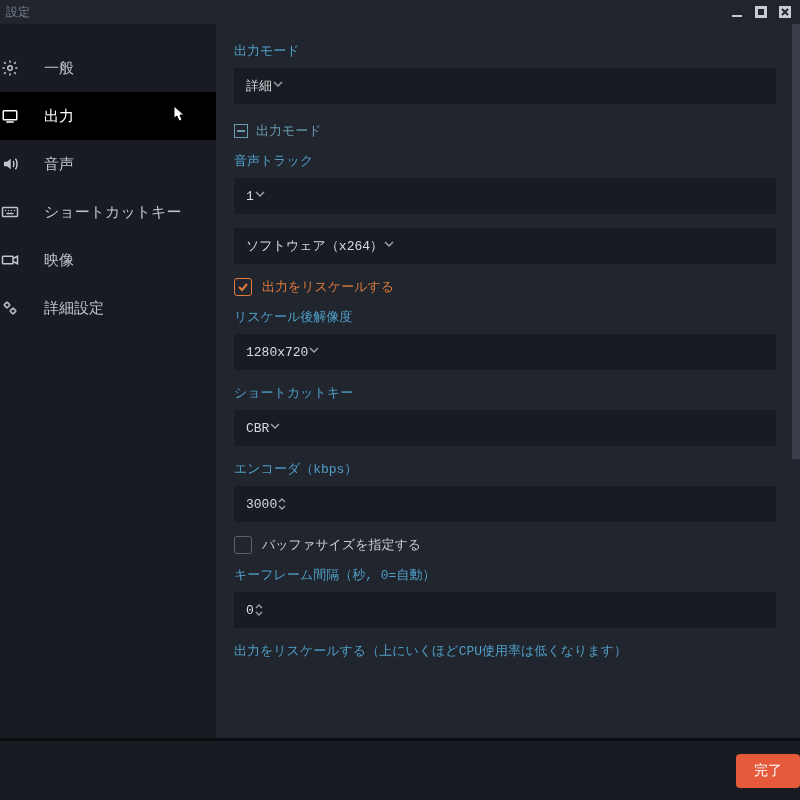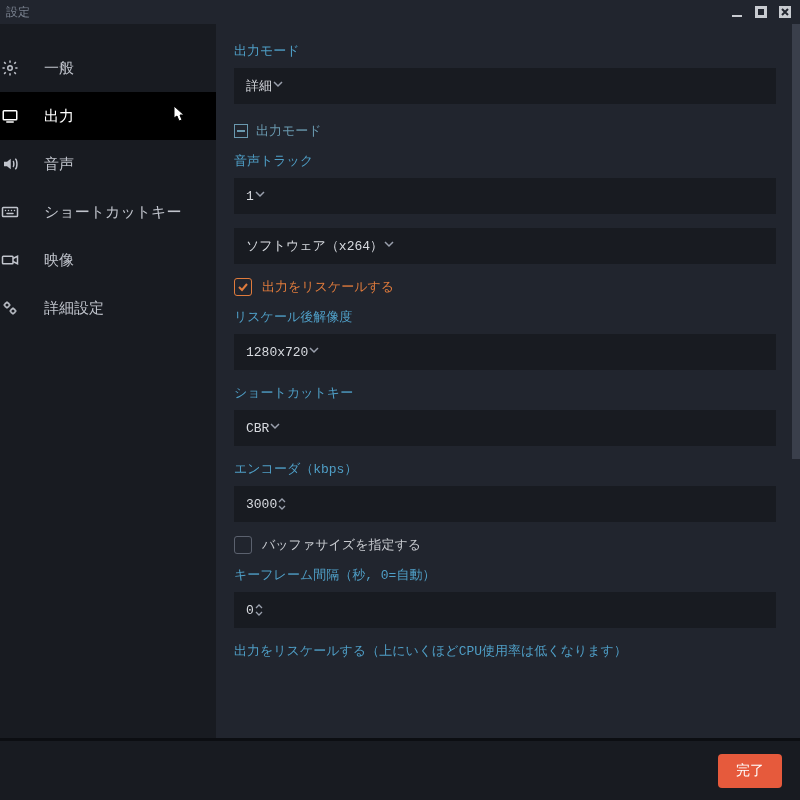--- a/index.html
+++ b/index.html
@@ -128,21 +128,20 @@
   .checkbox.checked {
     border-color:#e07b3c;
   }
   .checkbox.checked svg { stroke:#e07b3c; fill:none; }
 
   .footer {
     position:absolute; left:0; right:0; bottom:0;
     height:62px;
     background:#181b21;
     display:flex; align-items:center; justify-content:flex-end;
-    padding-right:18px;
     border-top: 3px solid #0c0e12;
   }
   .done-btn {
     background:#e65a3c;
     color:#fff;
     border:none;
     height:34px;
     padding:0 18px;
     font-size:14px;
     border-radius:4px;

